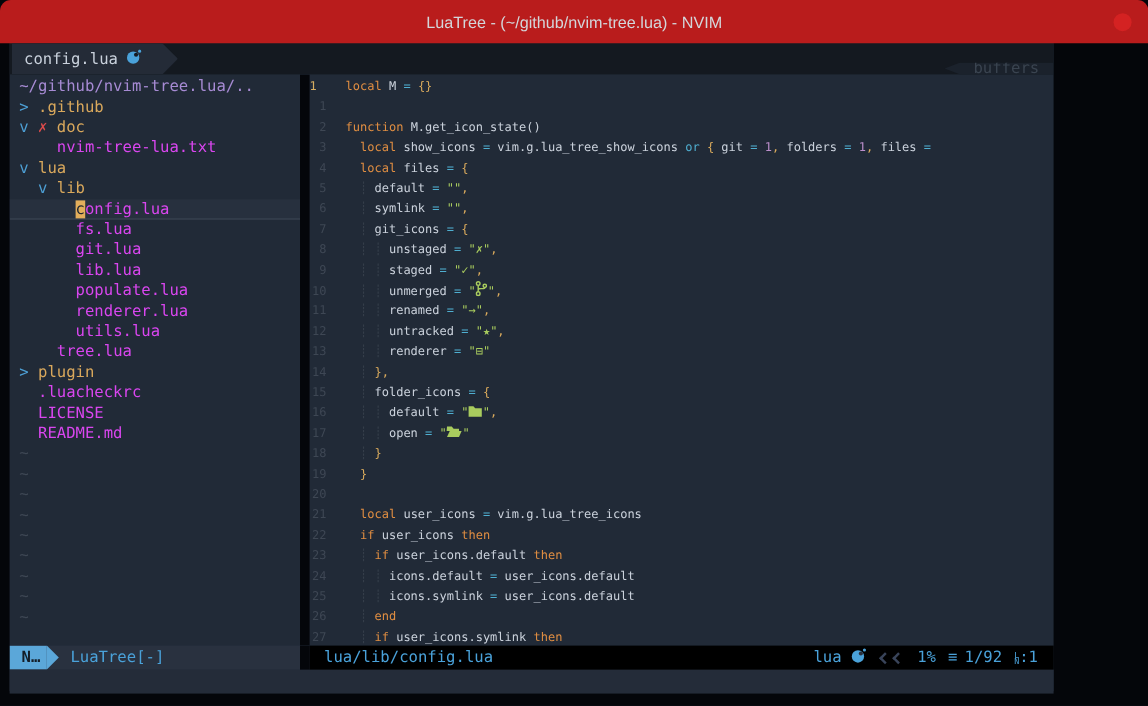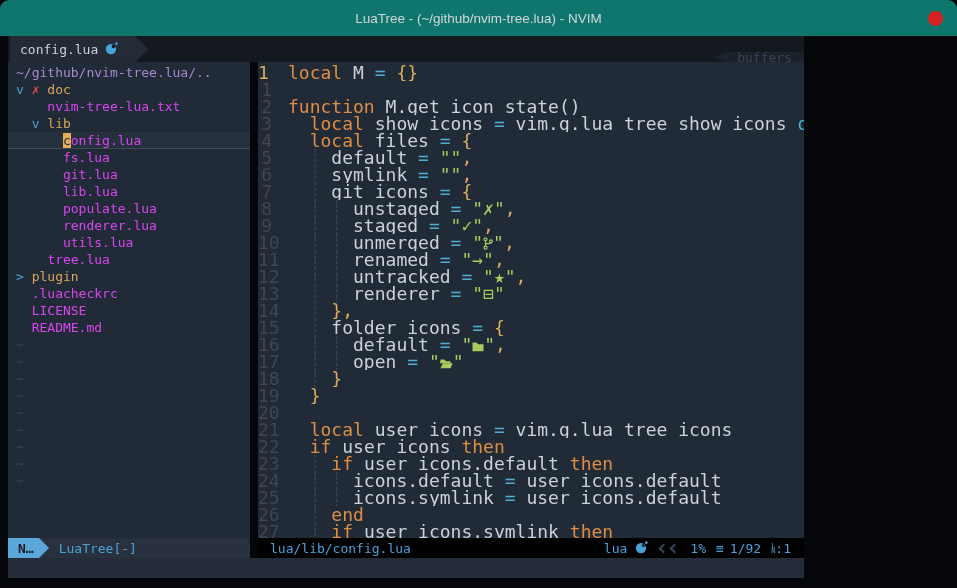--- a/index.html
+++ b/index.html
@@ -1,43 +1,43 @@
 <!DOCTYPE html>
 <html><head>
 <meta charset="utf-8">
 <style>
   * { margin:0; padding:0; box-sizing:border-box; }
   html,body { width:957px; height:588px; background:#04060a; overflow:hidden; }
   body { font-family:"DejaVu Sans Mono", monospace; }
 
   
-  .titlebar { height:36px; background:#0f766e; border-radius:9px 9px 0 0;
+  .titlebar { height:36px; background:#b91c1c; border-radius:9px 9px 0 0;
               display:flex; align-items:center; justify-content:center; position:relative; }
   .titlebar .title { color:#d3d6da; font-family:"Liberation Sans", sans-serif; font-size:13.5px; }
   .close-btn { position:absolute; right:14px; top:11px; width:15px; height:15px;
                border-radius:50%; background:#d42222; }
 
   
-  .content { margin:0 9px 0 8px; width:796px; height:540px; background:#212a37; }
+  .content { margin:0 9px 0 8px; width:870px; height:540px; background:#212a37; }
 
   
   .tabline { height:26px; background:#141920; display:flex; align-items:stretch; }
   .tab { margin-left:2px; background:#242b37; color:#c9d1dc; font-size:13px;
          display:flex; align-items:center; gap:7px; padding:0 30px 0 10px;
          clip-path:polygon(0 0, calc(100% - 13px) 0, 100% 50%, calc(100% - 13px) 100%, 0 100%); }
   .tab-spacer { flex:1; }
   .buffers-seg { background:#1b222c; color:#3a4450; font-size:13px;
                  display:flex; align-items:center; padding:0 12px 0 24px;
                  clip-path:polygon(0 50%, 13px 0, 100% 0, 100% 100%, 13px 100%);margin-top:16px; }
 
   
   .main { display:flex; height:476px; overflow:hidden; }
   .tree { width:242px; overflow:hidden; font-size:13px; padding-top:2px; }
   .vsep { width:8px; background:#04060a; }
-  .editor { flex:1; overflow:hidden; font-size:18px; padding-top:2px; }
+  .editor { flex:1; overflow:hidden; font-size:10px; padding-top:2px; }
 
   .trow, .erow { height:17px; line-height:17px; white-space:pre; overflow:hidden; }
   .trow { padding-left:8px; }
   .trow.cursorline { background:#27303e; box-shadow:inset 0 -1px 0 #3e4857; }
 
   .c-root   { color:#a78bd4; }
   .c-chev   { color:#4d9fd4; }
   .c-git    { color:#dd4b4b; }
   .c-folder { color:#d9a85c; }
   .c-file   { color:#d946ef; }
@@ -97,22 +97,24 @@
             <circle cx="21" cy="3" r="2.4" fill="#4aa2da"></circle>
           </svg></span>
     </div>
     <div class="tab-spacer"></div>
     <div class="buffers-seg">buffers</div>
   </div>
 
   <div class="main">
     <div class="tree">
         <div class="trow"><span class="c-root">~/github/nvim-tree.lua/..</span></div>
+        <div class="trow"><span class="tk-t"></span><span class="c-chev">&gt; </span><span class="c-folder">.github</span></div>
         <div class="trow"><span class="tk-t"></span><span class="c-chev">v </span><span class="c-git">✗ </span><span class="c-folder">doc</span></div>
         <div class="trow"><span>    </span><span class="c-file">nvim-tree-lua.txt</span></div>
+        <div class="trow"><span class="tk-t"></span><span class="c-chev">v </span><span class="c-folder">lua</span></div>
         <div class="trow"><span class="tk-t">  </span><span class="c-chev">v </span><span class="c-folder">lib</span></div>
         <div class="trow cursorline"><span>      </span><span class="cursor">c</span><span class="c-file">onfig.lua</span></div>
         <div class="trow"><span>      </span><span class="c-file">fs.lua</span></div>
         <div class="trow"><span>      </span><span class="c-file">git.lua</span></div>
         <div class="trow"><span>      </span><span class="c-file">lib.lua</span></div>
         <div class="trow"><span>      </span><span class="c-file">populate.lua</span></div>
         <div class="trow"><span>      </span><span class="c-file">renderer.lua</span></div>
         <div class="trow"><span>      </span><span class="c-file">utils.lua</span></div>
         <div class="trow"><span>    </span><span class="c-file">tree.lua</span></div>
         <div class="trow"><span class="tk-t"></span><span class="c-chev">&gt; </span><span class="c-folder">plugin</span></div>

